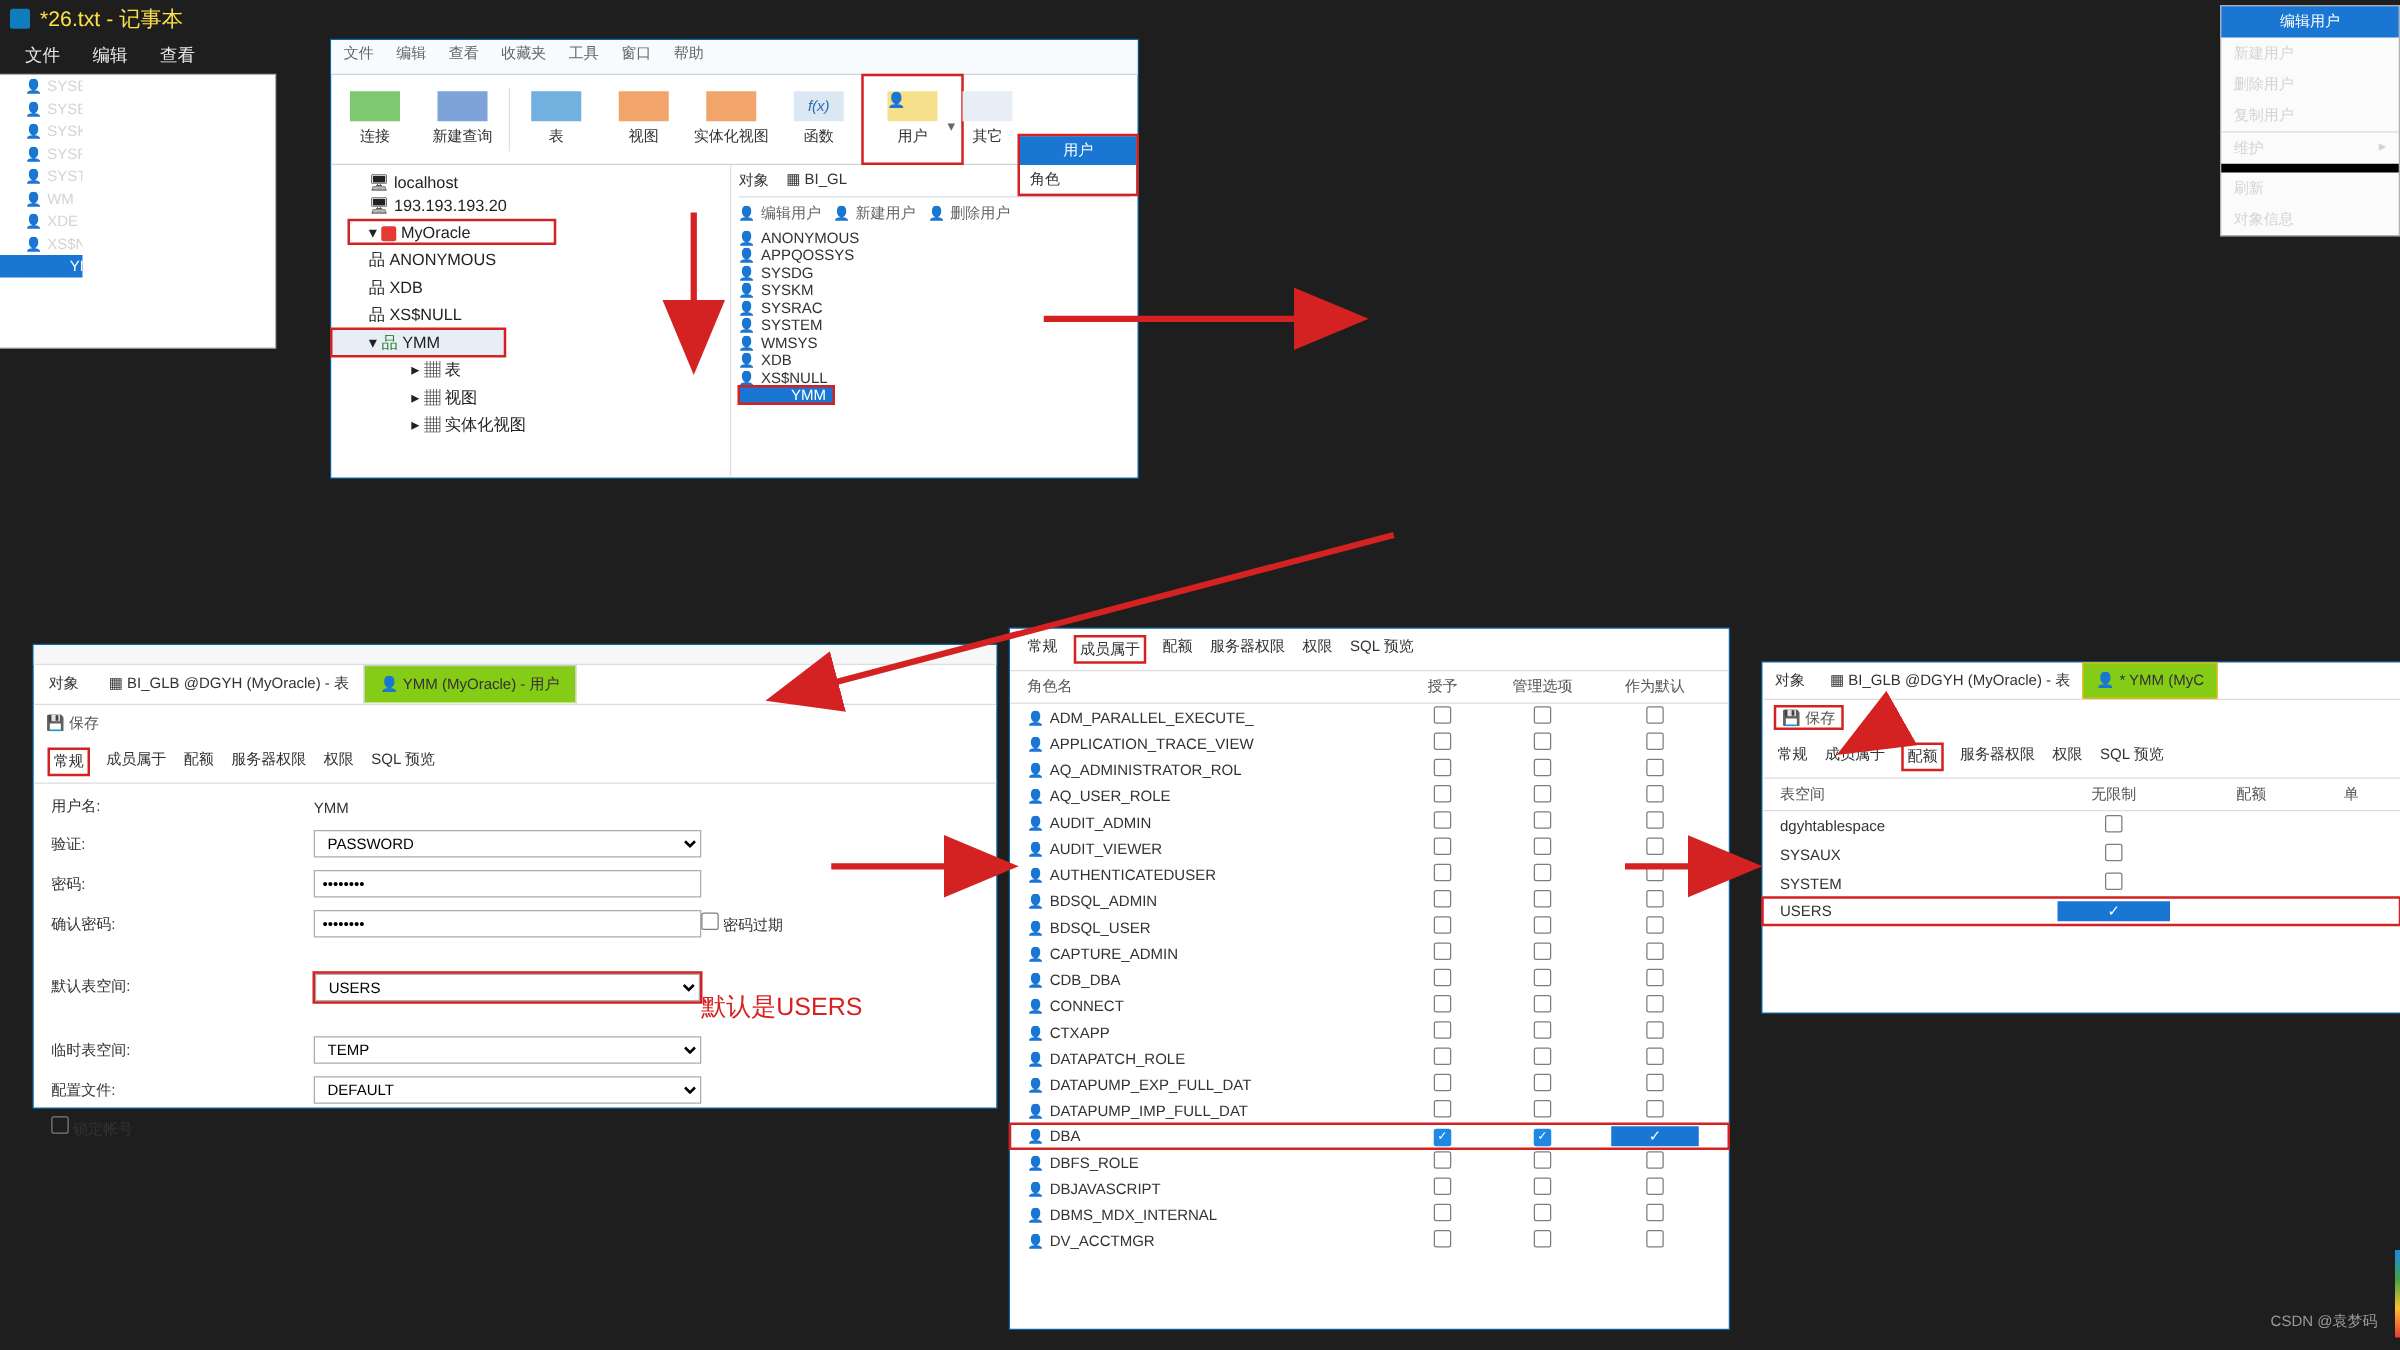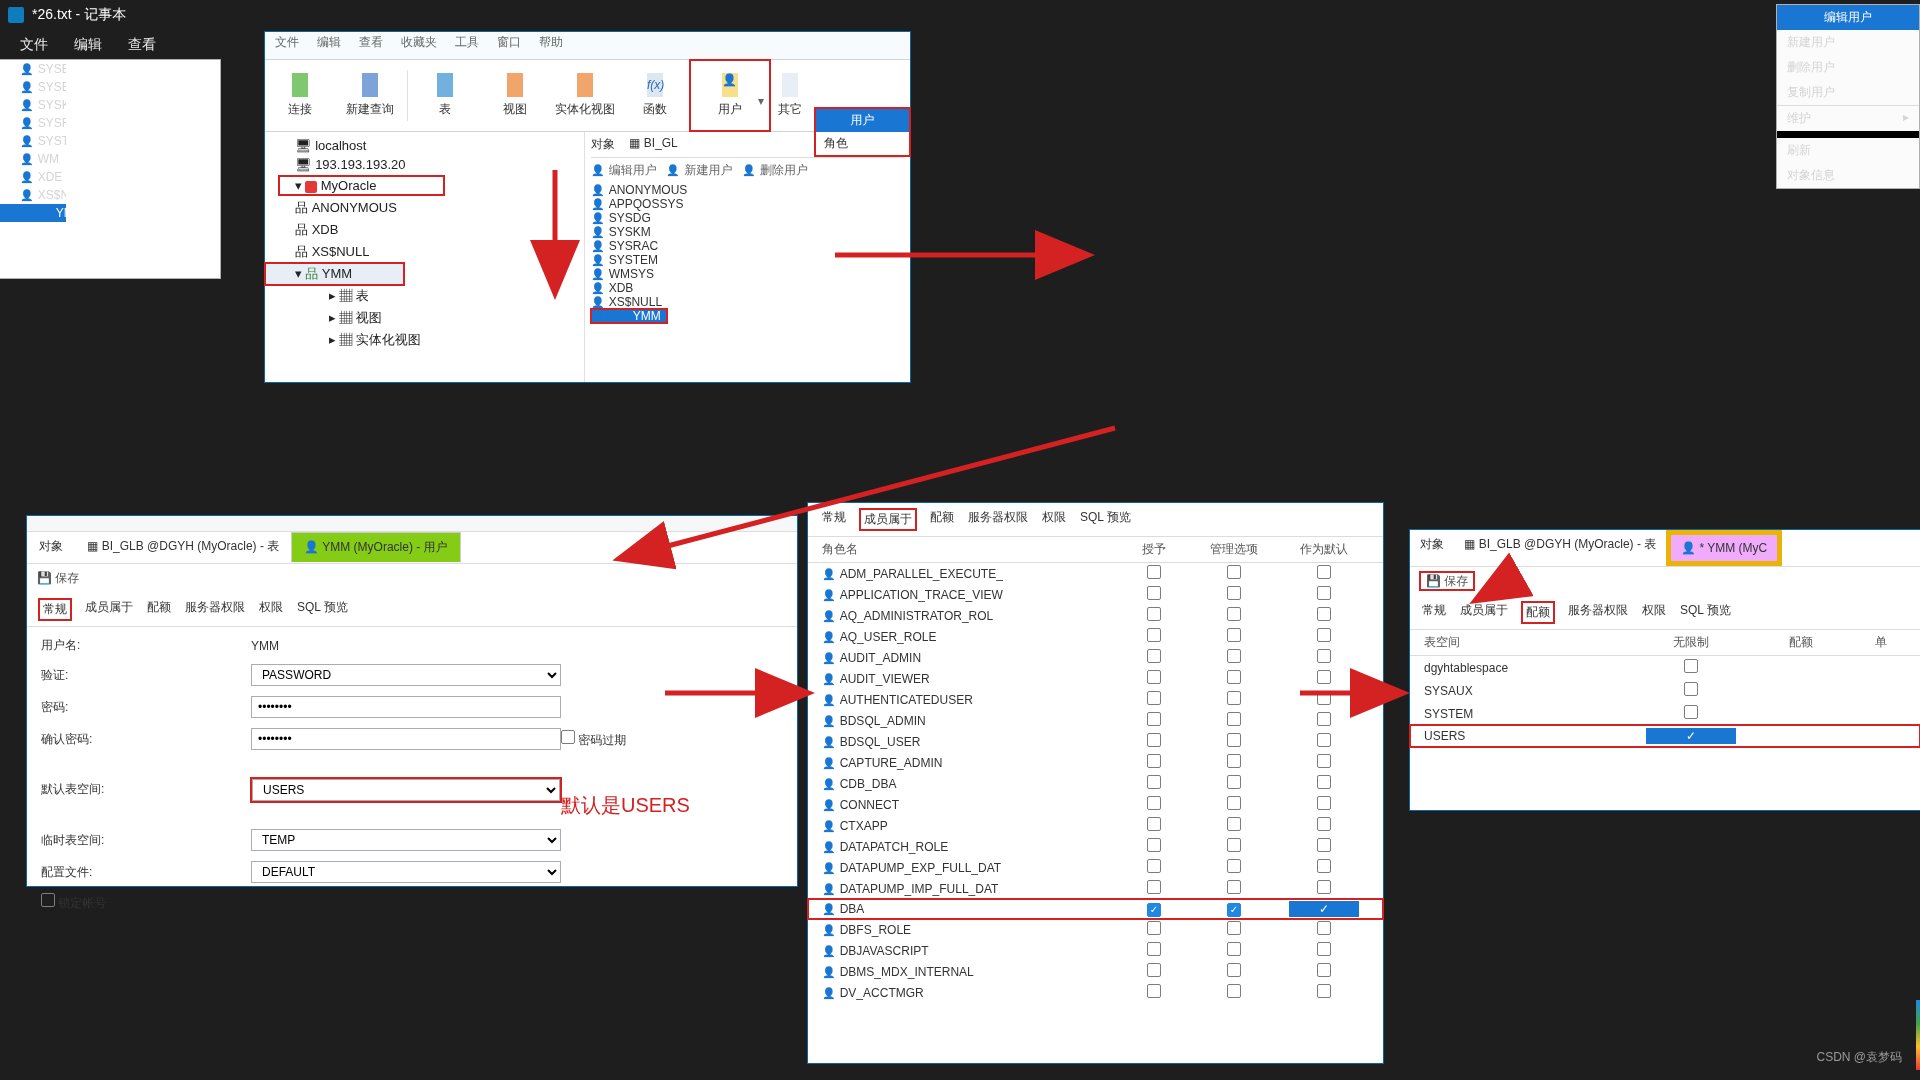--- a/index.html
+++ b/index.html
@@ -4,21 +4,21 @@
 <style>
   * { margin:0; padding:0; box-sizing:border-box; }
   body {
     background:#1e1e1e; width:1920px; height:1080px;
     font-family:"Microsoft YaHei","Segoe UI",sans-serif; font-size:12px;
     color:#d4d4d4; position:relative; overflow:hidden;
   }
   
   .titlebar { height:30px; display:flex; align-items:center; padding:0 8px; }
   .titlebar .icon { width:16px; height:16px; background:#0f7dbd; border-radius:2px; display:inline-block; margin-right:8px; }
-  .titlebar .title { color:#ffffff; font-size:14px; flex:0 0 auto; }
+  .titlebar .title { color:#fde047; font-size:17px; flex:0 0 auto; }
   .winbtns { position:absolute; right:0; top:0; display:flex; height:30px; }
   .winbtn { width:46px; display:flex; align-items:center; justify-content:center; color:#cfcfcf; cursor:default; }
   .menubar { height:30px; display:flex; align-items:center; gap:26px; padding:0 20px; }
   .menubar .mitem { color:#eaeaea; font-size:14px; }
   .gear { position:absolute; right:16px; top:40px; color:#cfcfcf; font-size:16px; }
 
   
   .panel { position:absolute; background:#ffffff; color:#333; box-shadow:0 0 0 1px #0a66a3; }
   .box-red { outline:2px solid #d42121; outline-offset:-1px; }
   .usericon::before { content:"👤"; font-size:11px; margin-right:4px; color:#c07c14; }
@@ -27,21 +27,21 @@
   .chk.on { background:#1e88e5; border-color:#1e88e5; }
   .chk.on::after { content:"✓"; color:#fff; font-size:10px; display:block; text-align:center; line-height:12px; }
   
   svg.arrows { position:absolute; left:0; top:0; width:1920px; height:1080px; pointer-events:none; }
 
   
   #panelA { left:265px; top:32px; width:645px; height:350px; }
   .pa-tb { height:28px; background:#f8fbfd; border-bottom:1px solid #cfd4d8; display:flex; gap:18px; padding:2px 10px; font-size:12px; color:#666; }
   .pa-ribbon { height:72px; border-bottom:1px solid #cfd4d8; display:flex; }
   .rib-item { width:70px; display:flex; flex-direction:column; align-items:center; justify-content:center; font-size:12px; color:#333; position:relative; }
-  .rib-ico { width:16px; height:24px; background:#e7eef6; border-radius:0; margin-bottom:4px; }
+  .rib-ico { width:40px; height:24px; background:#e7eef6; border-radius:0; margin-bottom:4px; }
   .rib-sep { width:1px; background:#e0e0e0; margin:10px 2px; }
   .pa-body { display:flex; height:calc(100% - 100px); }
   .pa-tree { width:320px; border-right:1px solid #e0e0e0; padding-top:4px; }
   .pa-tree .node { padding:2px 6px 2px 30px; font-size:13px; color:#222; }
   .pa-tree .sub { padding-left:30px; }
   .pa-tree .sub2 { padding-left:64px; }
   .pa-right { flex:1; padding:4px 6px; font-size:12px; }
   .dropdown { position:absolute; top:76px; right:0; width:95px; background:#fff; border:1px solid #5b9bd5; }
   .dropdown .d-item { padding:3px 8px; }
 
@@ -388,21 +388,21 @@
         <span class="c"><span class="chk"></span></span>
         <span class="c"><span class="chk"></span></span>
       </div>
     </div>
 </div>
 
 <div id="panelE" class="panel">
   <div class="tabbar">
     <div class="tab">对象</div>
     <div class="tab">▦ <span>BI_GLB @DGYH (MyOracle) - 表</span></div>
-    <div class="tab" style="background:#f0abfc;border:5px solid #eab308">👤 <span>* YMM (MyC</span></div>
+    <div class="tab" style="background:#84cc16;border:1px solid #eab308">👤 <span>* YMM (MyC</span></div>
   </div>
   <div class="btnbar"><span class="box-red" style="padding:2px 6px">💾 <span>保存</span></span></div>
   <div class="tabs2">
     <span>常规</span>
     <span>成员属于</span>
     <span class="box-red" style="padding:2px 4px">配额</span>
     <span>服务器权限</span>
     <span>权限</span>
     <span>SQL 预览</span>
   </div>

